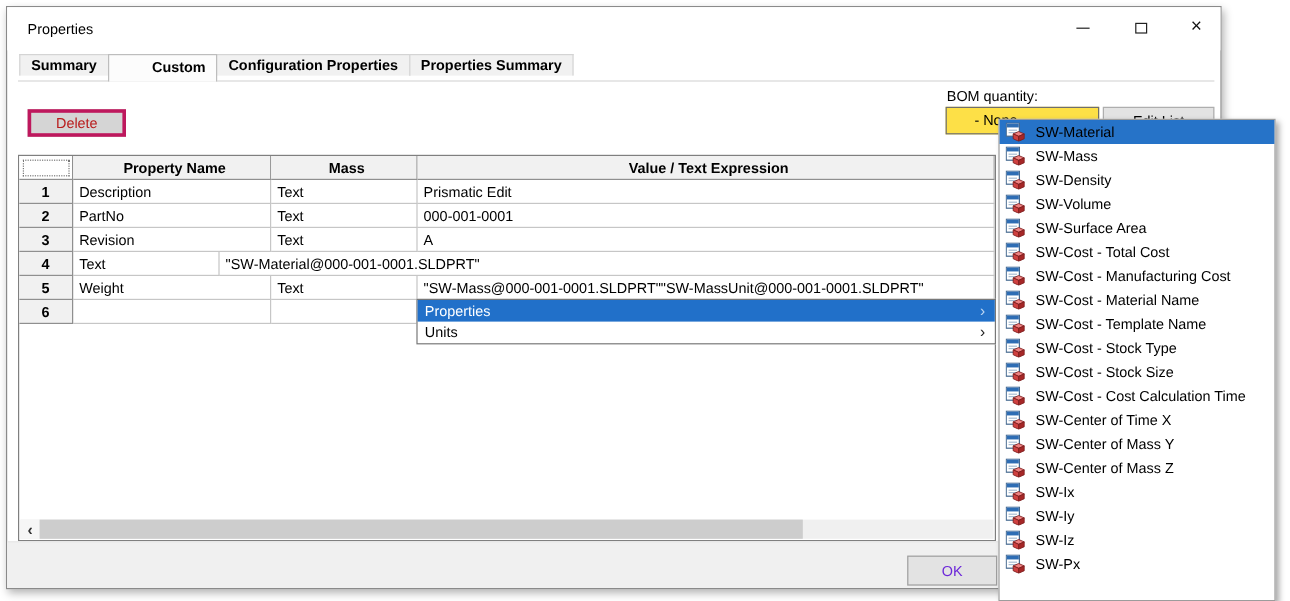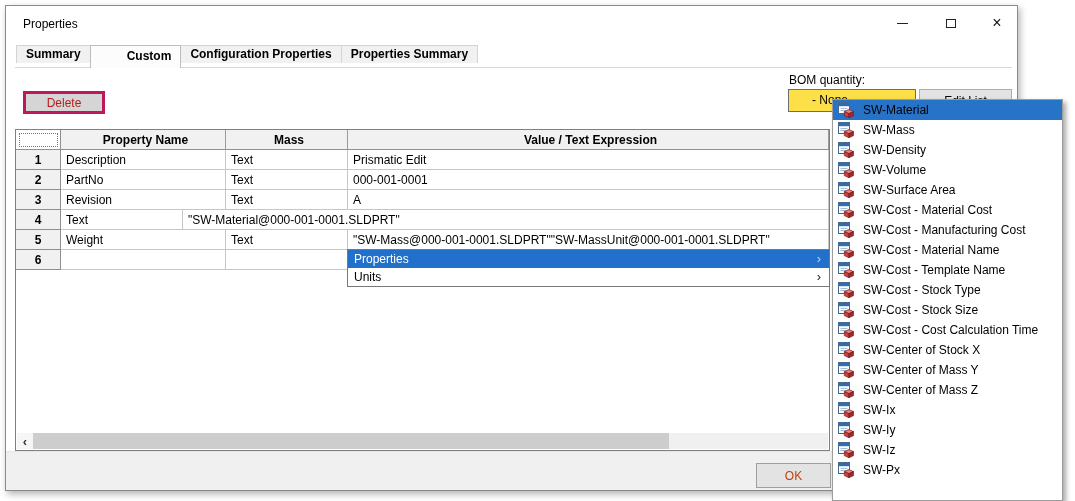--- a/index.html
+++ b/index.html
@@ -65,21 +65,21 @@
   .cm-item { height:18px; line-height:18px; padding-left:6px; display:flex; font-size:12px; }
   .cm-item.hl { background:var(--ctx-hl,#2170c9); color:#fff; }
   .cm-arrow { margin-left:auto; margin-right:8px; font-size:13px; color:#222; }
   .cm-item.hl .cm-arrow { color:#bcd6f3; }
 
   
   .bottom-strip { position:absolute; left:0; right:0; top:445px; bottom:0;
                   background:#f0f0f0; border-top:1px solid #e6e6e6; }
   .ok-btn { position:absolute; left:750px; top:11px; width:75px; height:25px;
             background:#e3e3e3; border:1px solid #9f9f9f; font-size:12px;
-            font-family:"Liberation Sans",sans-serif; color:#c2410c; }
+            font-family:"Liberation Sans",sans-serif; color:#6d28d9; }
 
   
   .propmenu { position:absolute; left:832px; top:99px; width:231px; background:#fff;
               border:1px solid #9c9c9c; box-shadow:3px 3px 5px rgba(0,0,0,.35); z-index:20; }
   .pm-item { height:20px; display:flex; align-items:center; }
   .pm-item.hl { background:var(--menu-hl,#2673c8); }
   .pm-item svg { margin-left:5px; flex:0 0 16px; }
   .pm-label { margin-left:9px; font-size:12px; color:#000; white-space:nowrap; }
 </style>
 </head>
@@ -247,21 +247,21 @@
       <div class="pm-item">
         <svg width="16" height="16" viewBox="0 0 16 16">
     <rect x="0.5" y="0.5" width="11" height="11" fill="#ffffff" stroke="#44688f"></rect>
     <rect x="1" y="1" width="10" height="3.2" fill="#2e6db4"></rect>
     <rect x="2.5" y="6" width="7" height="1" fill="#a8bed4"></rect>
     <rect x="2.5" y="8" width="7" height="1" fill="#a8bed4"></rect>
     <polygon points="6.3,9.6 10.9,7.6 15.6,9.6 10.9,11.6" fill="#ee8181" stroke="#7c1d1d" stroke-width="0.7"></polygon>
     <polygon points="6.3,9.6 6.3,13.6 10.9,15.7 10.9,11.6" fill="#cf4040" stroke="#7c1d1d" stroke-width="0.7"></polygon>
     <polygon points="15.6,9.6 15.6,13.6 10.9,15.7 10.9,11.6" fill="#a52727" stroke="#7c1d1d" stroke-width="0.7"></polygon>
   </svg>
-        <span class="pm-label">SW-Cost - Material Cost</span>
+        <span class="pm-label">SW-Cost - Total Cost</span>
       </div>
       <div class="pm-item">
         <svg width="16" height="16" viewBox="0 0 16 16">
     <rect x="0.5" y="0.5" width="11" height="11" fill="#ffffff" stroke="#44688f"></rect>
     <rect x="1" y="1" width="10" height="3.2" fill="#2e6db4"></rect>
     <rect x="2.5" y="6" width="7" height="1" fill="#a8bed4"></rect>
     <rect x="2.5" y="8" width="7" height="1" fill="#a8bed4"></rect>
     <polygon points="6.3,9.6 10.9,7.6 15.6,9.6 10.9,11.6" fill="#ee8181" stroke="#7c1d1d" stroke-width="0.7"></polygon>
     <polygon points="6.3,9.6 6.3,13.6 10.9,15.7 10.9,11.6" fill="#cf4040" stroke="#7c1d1d" stroke-width="0.7"></polygon>
     <polygon points="15.6,9.6 15.6,13.6 10.9,15.7 10.9,11.6" fill="#a52727" stroke="#7c1d1d" stroke-width="0.7"></polygon>
@@ -331,21 +331,21 @@
       <div class="pm-item">
         <svg width="16" height="16" viewBox="0 0 16 16">
     <rect x="0.5" y="0.5" width="11" height="11" fill="#ffffff" stroke="#44688f"></rect>
     <rect x="1" y="1" width="10" height="3.2" fill="#2e6db4"></rect>
     <rect x="2.5" y="6" width="7" height="1" fill="#a8bed4"></rect>
     <rect x="2.5" y="8" width="7" height="1" fill="#a8bed4"></rect>
     <polygon points="6.3,9.6 10.9,7.6 15.6,9.6 10.9,11.6" fill="#ee8181" stroke="#7c1d1d" stroke-width="0.7"></polygon>
     <polygon points="6.3,9.6 6.3,13.6 10.9,15.7 10.9,11.6" fill="#cf4040" stroke="#7c1d1d" stroke-width="0.7"></polygon>
     <polygon points="15.6,9.6 15.6,13.6 10.9,15.7 10.9,11.6" fill="#a52727" stroke="#7c1d1d" stroke-width="0.7"></polygon>
   </svg>
-        <span class="pm-label">SW-Center of Stock X</span>
+        <span class="pm-label">SW-Center of Time X</span>
       </div>
       <div class="pm-item">
         <svg width="16" height="16" viewBox="0 0 16 16">
     <rect x="0.5" y="0.5" width="11" height="11" fill="#ffffff" stroke="#44688f"></rect>
     <rect x="1" y="1" width="10" height="3.2" fill="#2e6db4"></rect>
     <rect x="2.5" y="6" width="7" height="1" fill="#a8bed4"></rect>
     <rect x="2.5" y="8" width="7" height="1" fill="#a8bed4"></rect>
     <polygon points="6.3,9.6 10.9,7.6 15.6,9.6 10.9,11.6" fill="#ee8181" stroke="#7c1d1d" stroke-width="0.7"></polygon>
     <polygon points="6.3,9.6 6.3,13.6 10.9,15.7 10.9,11.6" fill="#cf4040" stroke="#7c1d1d" stroke-width="0.7"></polygon>
     <polygon points="15.6,9.6 15.6,13.6 10.9,15.7 10.9,11.6" fill="#a52727" stroke="#7c1d1d" stroke-width="0.7"></polygon>

